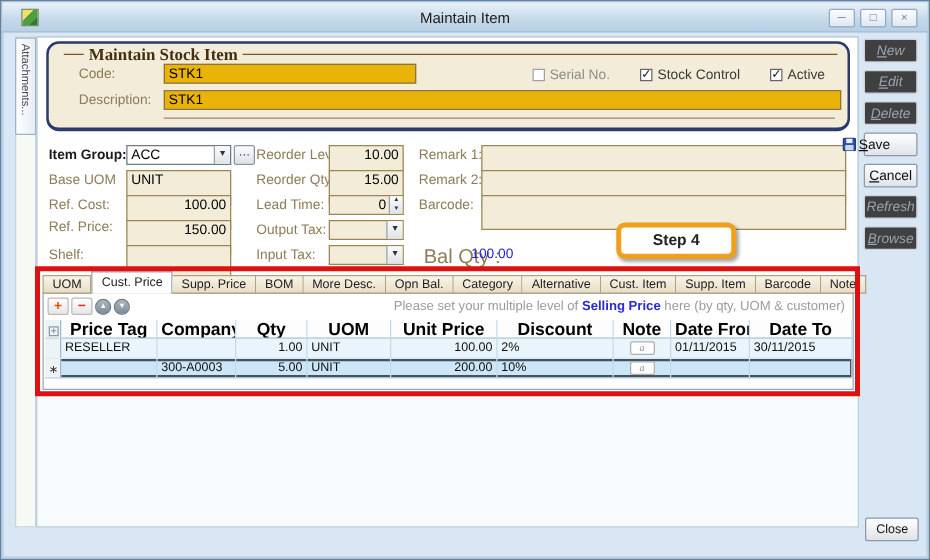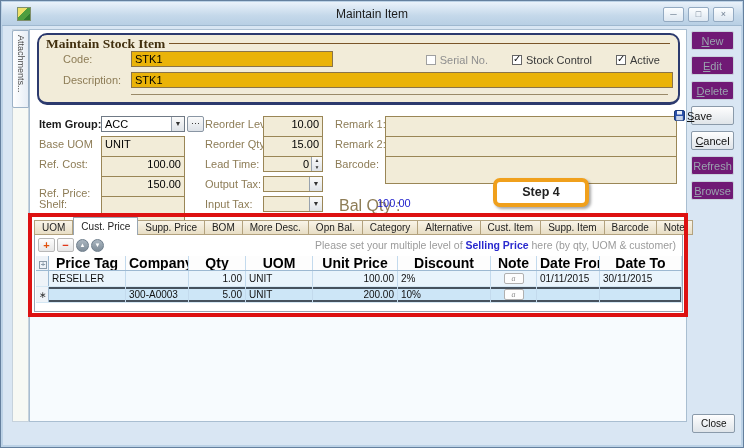--- a/index.html
+++ b/index.html
@@ -25,21 +25,21 @@
   .attach-tab span { writing-mode:vertical-rl; font-size:9px; color:#4a4a4a; display:block; margin:4px auto 0; }
 
   
   .main-panel { position:absolute; left:28px; top:28px; width:658px; height:393px;
                 background:#ffffff; border:1px solid #a9bed1; }
 
   
   .group-panel { position:absolute; left:36px; top:32px; width:643px; height:72px;
                  background:#f2ecd9; border:2px solid #2c3a6e; border-bottom-width:3px; border-radius:10px; }
   .gp-line { position:absolute; left:12px; right:8px; top:8px; border-top:1px solid #7a5528; }
-  .legend { position:absolute; left:3px; top:1px; background:#f2ecd9; padding:0 4px;
+  .legend { position:absolute; left:28px; top:1px; background:#f2ecd9; padding:0 4px;
             font-family:"Liberation Serif", serif; font-weight:bold; font-size:13.5px; color:#42300f; }
   .fld-label { position:absolute; font-size:11px; color:#8d7c56; }
   .txt-input { position:absolute; height:16px; border:1px solid #8a744a; background:#eab308;
                font-family:"Liberation Sans",sans-serif; font-size:11px; color:#000; padding:0 3px; }
   .checks { position:absolute; right:18px; top:19px; display:flex; gap:24px; }
   .cb { display:flex; align-items:center; gap:4px; font-size:11px; color:#3a3a3a; }
   .cb .box { width:10px; height:10px; border:1px solid #666; background:#fff; position:relative; }
   .cb .box.checked::after { content:"✓"; position:absolute; left:0px; top:-3px; font-size:10px; color:#111; }
   .cb.disabled { color:#8f8f8f; } .cb.disabled .box { border-color:#a0a0a0; }
   .inner-sep { position:absolute; left:92px; right:10px; bottom:7px; border-top:1px solid #9a8a68; }
@@ -108,21 +108,21 @@
   
   .red-box { position:absolute; left:27px; top:212px; width:660px; height:104px;
              border:4px solid #dd1111; z-index:10; pointer-events:none; }
 
   
   .right-panel { position:absolute; left:688px; top:28px; width:50px; height:393px; display:flex;
                  flex-direction:column; gap:6px; padding-top:2px; }
   .side-btn { width:43px; height:19px; margin-left:2px; border:1px solid #8a9aaa; border-radius:2px;
               background:linear-gradient(#fefefe,#dfe4e9); font-family:"Liberation Sans",sans-serif;
               font-size:11px; color:#101010; display:flex; align-items:center; justify-content:center; gap:2px; }
-  .side-btn.disabled { border-color:#c9d3dc; background:#701a75; color:#9aa4ae; }
+  .side-btn.disabled { border-color:#c9d3dc; background:#404040; color:#9aa4ae;font-style:italic; }
   .side-btn.split { padding:0;gap:31px; }
   .side-btn .main-seg { flex:1; display:flex; align-items:center; justify-content:center; gap:2px; }
   .side-btn .arr-seg { width:11px; align-self:stretch; border-left:1px solid #8a9aaa; font-size:7px;
               display:flex; align-items:center; justify-content:center; color:#222; }
   .close-btn { position:absolute; left:691px; top:413px; width:43px; height:19px; border:1px solid #8a9aaa;
                border-radius:2px; background:linear-gradient(#fefefe,#dfe4e9); font-size:10px; color:#101010;
                text-align:left; line-height:17px;padding-left:8px; }
 </style>
 </head>
 <body>
@@ -176,21 +176,21 @@
     <span class="carr">▼</span>
   </div>
   <div class="dots-btn" style="left:186px; top:115px;">···</div>
 
   <div class="frm-label" style="left:38px; top:137px;">Base UOM</div>
   <div class="beige" style="left:100px; top:135px; width:84px;">UNIT</div>
 
   <div class="frm-label" style="left:38px; top:157px;">Ref. Cost:</div>
   <div class="beige num" style="left:100px; top:155px; width:84px;">100.00</div>
 
-  <div class="frm-label" style="left:38px; top:186px;">Ref. Price:</div>
+  <div class="frm-label" style="left:38px; top:175px;">Ref. Price:</div>
   <div class="beige num" style="left:100px; top:175px; width:84px;">150.00</div>
 
   <div class="frm-label" style="left:38px; top:197px;">Shelf:</div>
   <div class="beige" style="left:100px; top:195px; width:84px;"></div>
 
   <div class="frm-label" style="left:204px; top:117px;">Reorder Level:</div>
   <div class="beige num" style="left:262px; top:115px; width:60px;">10.00</div>
 
   <div class="frm-label" style="left:204px; top:137px;">Reorder Qty:</div>
   <div class="beige num" style="left:262px; top:135px; width:60px;">15.00</div>

